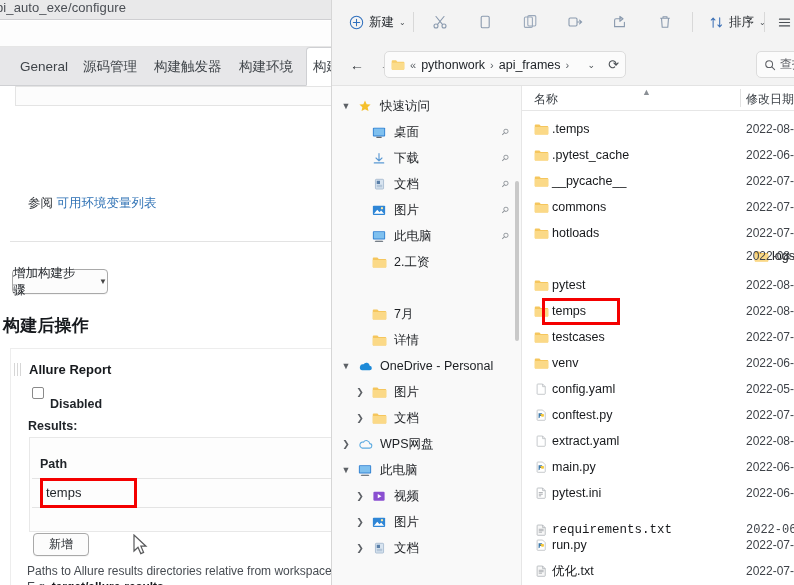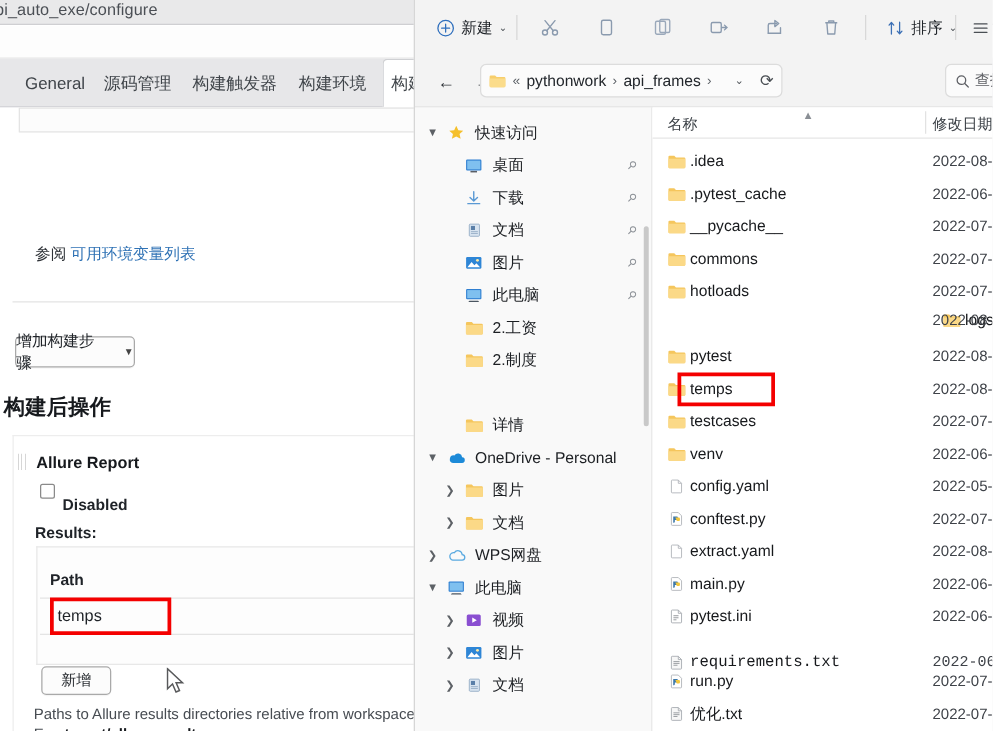--- a/index.html
+++ b/index.html
@@ -556,29 +556,29 @@
         <div class="nav-row" style="top: 163px;">
           <span class="nav-chev" style="margin-left: 20px;"></span>
           <span class="nav-ico">
             <svg width="15" height="13" viewBox="0 0 16 13">
               <path d="M.8 2.2A1 1 0 0 1 1.8 1.2h4l1.4 1.5h7a1 1 0 0 1 1 1v7.2a1 1 0 0 1-1 1H1.8a1 1 0 0 1-1-1Z" fill="#f5c65d"></path>
               <path d="M.8 3.9h14.4v7a1 1 0 0 1-1 1H1.8a1 1 0 0 1-1-1Z" fill="#fbd987"></path>
             </svg>
           </span>
           <span style="margin-left: 4px;">2.工资</span>
         </div>
-        <div class="nav-row" style="top: 189px;">
+        <div class="nav-row" style="top: 215px;">
           <span class="nav-chev" style="margin-left: 20px;"></span>
           <span class="nav-ico">
             <svg width="15" height="13" viewBox="0 0 16 13">
               <path d="M.8 2.2A1 1 0 0 1 1.8 1.2h4l1.4 1.5h7a1 1 0 0 1 1 1v7.2a1 1 0 0 1-1 1H1.8a1 1 0 0 1-1-1Z" fill="#f5c65d"></path>
               <path d="M.8 3.9h14.4v7a1 1 0 0 1-1 1H1.8a1 1 0 0 1-1-1Z" fill="#fbd987"></path>
             </svg>
           </span>
-          <span style="margin-left: 4px;">2.制度</span>
+          <span style="margin-left: 4px;">7月</span>
         </div>
         <div class="nav-row" style="top: 241px;">
           <span class="nav-chev" style="margin-left: 20px;"></span>
           <span class="nav-ico">
             <svg width="15" height="13" viewBox="0 0 16 13">
               <path d="M.8 2.2A1 1 0 0 1 1.8 1.2h4l1.4 1.5h7a1 1 0 0 1 1 1v7.2a1 1 0 0 1-1 1H1.8a1 1 0 0 1-1-1Z" fill="#f5c65d"></path>
               <path d="M.8 3.9h14.4v7a1 1 0 0 1-1 1H1.8a1 1 0 0 1-1-1Z" fill="#fbd987"></path>
             </svg>
           </span>
           <span style="margin-left: 4px;">详情</span>
@@ -674,21 +674,21 @@
         <div class="col-divider"></div>
         <div class="col-date">修改日期</div>
       </div>
     <div class="file-row" style="top: 30px;">
           <span class="fr-ico">
             <svg width="15" height="13" viewBox="0 0 16 13">
               <path d="M.8 2.2A1 1 0 0 1 1.8 1.2h4l1.4 1.5h7a1 1 0 0 1 1 1v7.2a1 1 0 0 1-1 1H1.8a1 1 0 0 1-1-1Z" fill="#f5c65d"></path>
               <path d="M.8 3.9h14.4v7a1 1 0 0 1-1 1H1.8a1 1 0 0 1-1-1Z" fill="#fbd987"></path>
             </svg>
           </span>
-          <span>.idea</span>
+          <span>.temps</span>
           <span class="fr-date">2022-08-0</span>
         </div>
         <div class="file-row" style="top: 56px;">
           <span class="fr-ico">
             <svg width="15" height="13" viewBox="0 0 16 13">
               <path d="M.8 2.2A1 1 0 0 1 1.8 1.2h4l1.4 1.5h7a1 1 0 0 1 1 1v7.2a1 1 0 0 1-1 1H1.8a1 1 0 0 1-1-1Z" fill="#f5c65d"></path>
               <path d="M.8 3.9h14.4v7a1 1 0 0 1-1 1H1.8a1 1 0 0 1-1-1Z" fill="#fbd987"></path>
             </svg>
           </span>
           <span>.pytest_cache</span>

